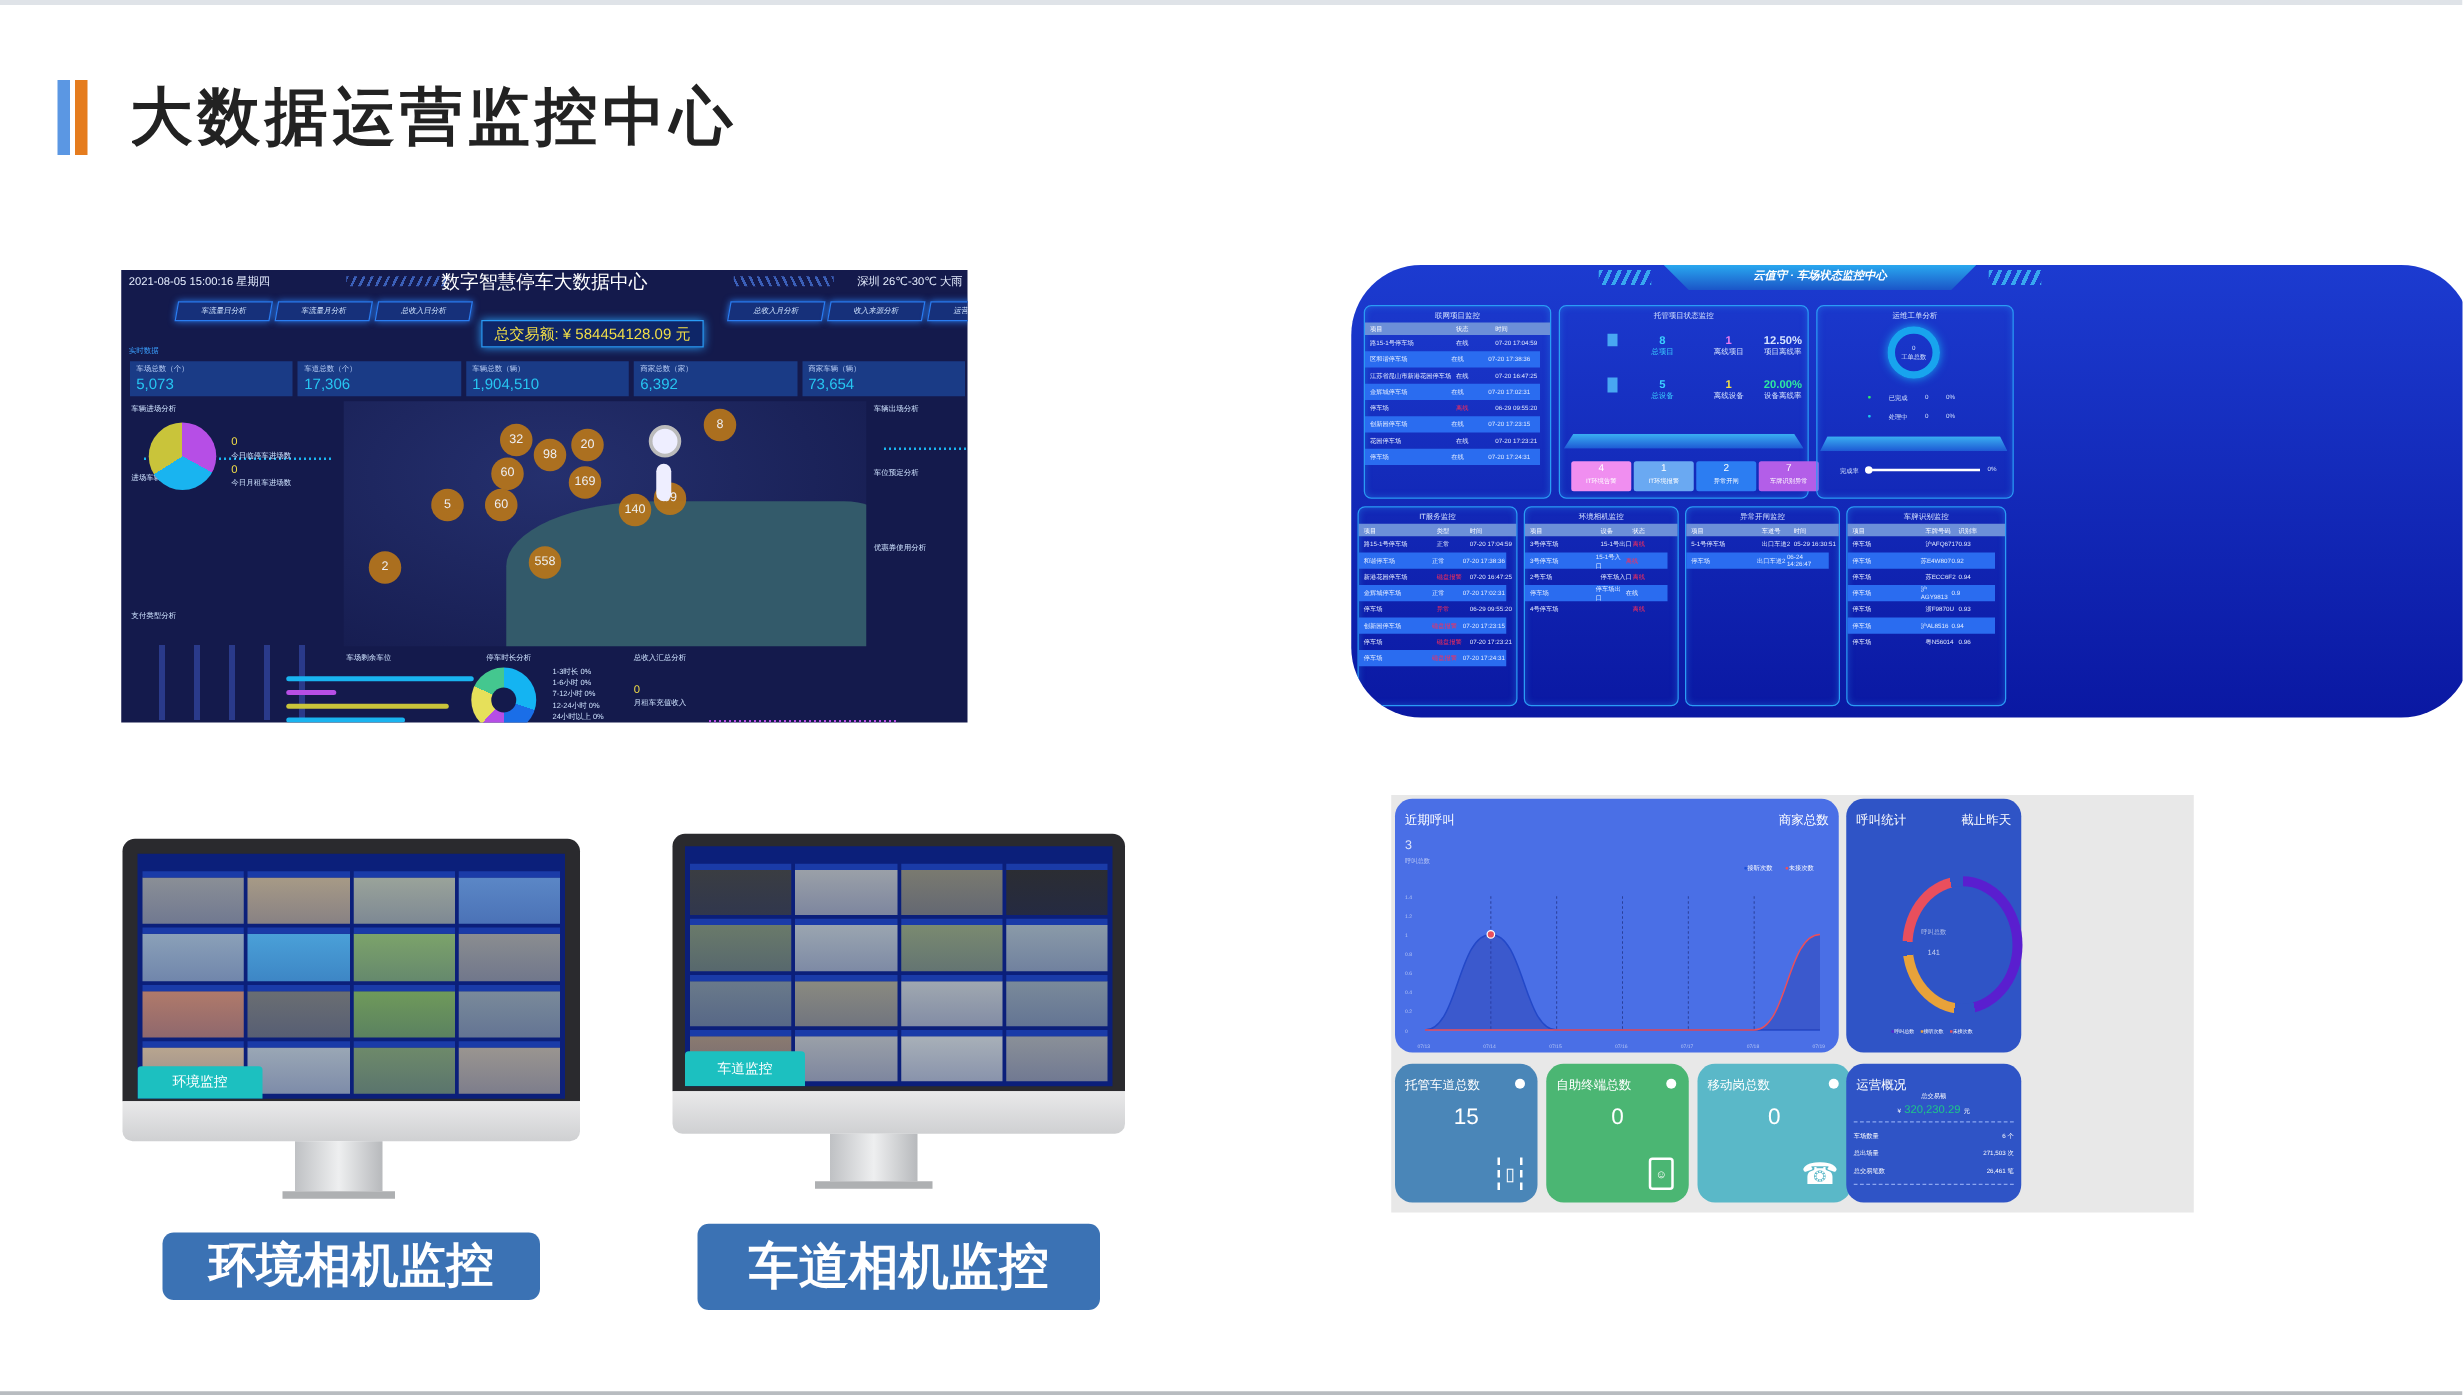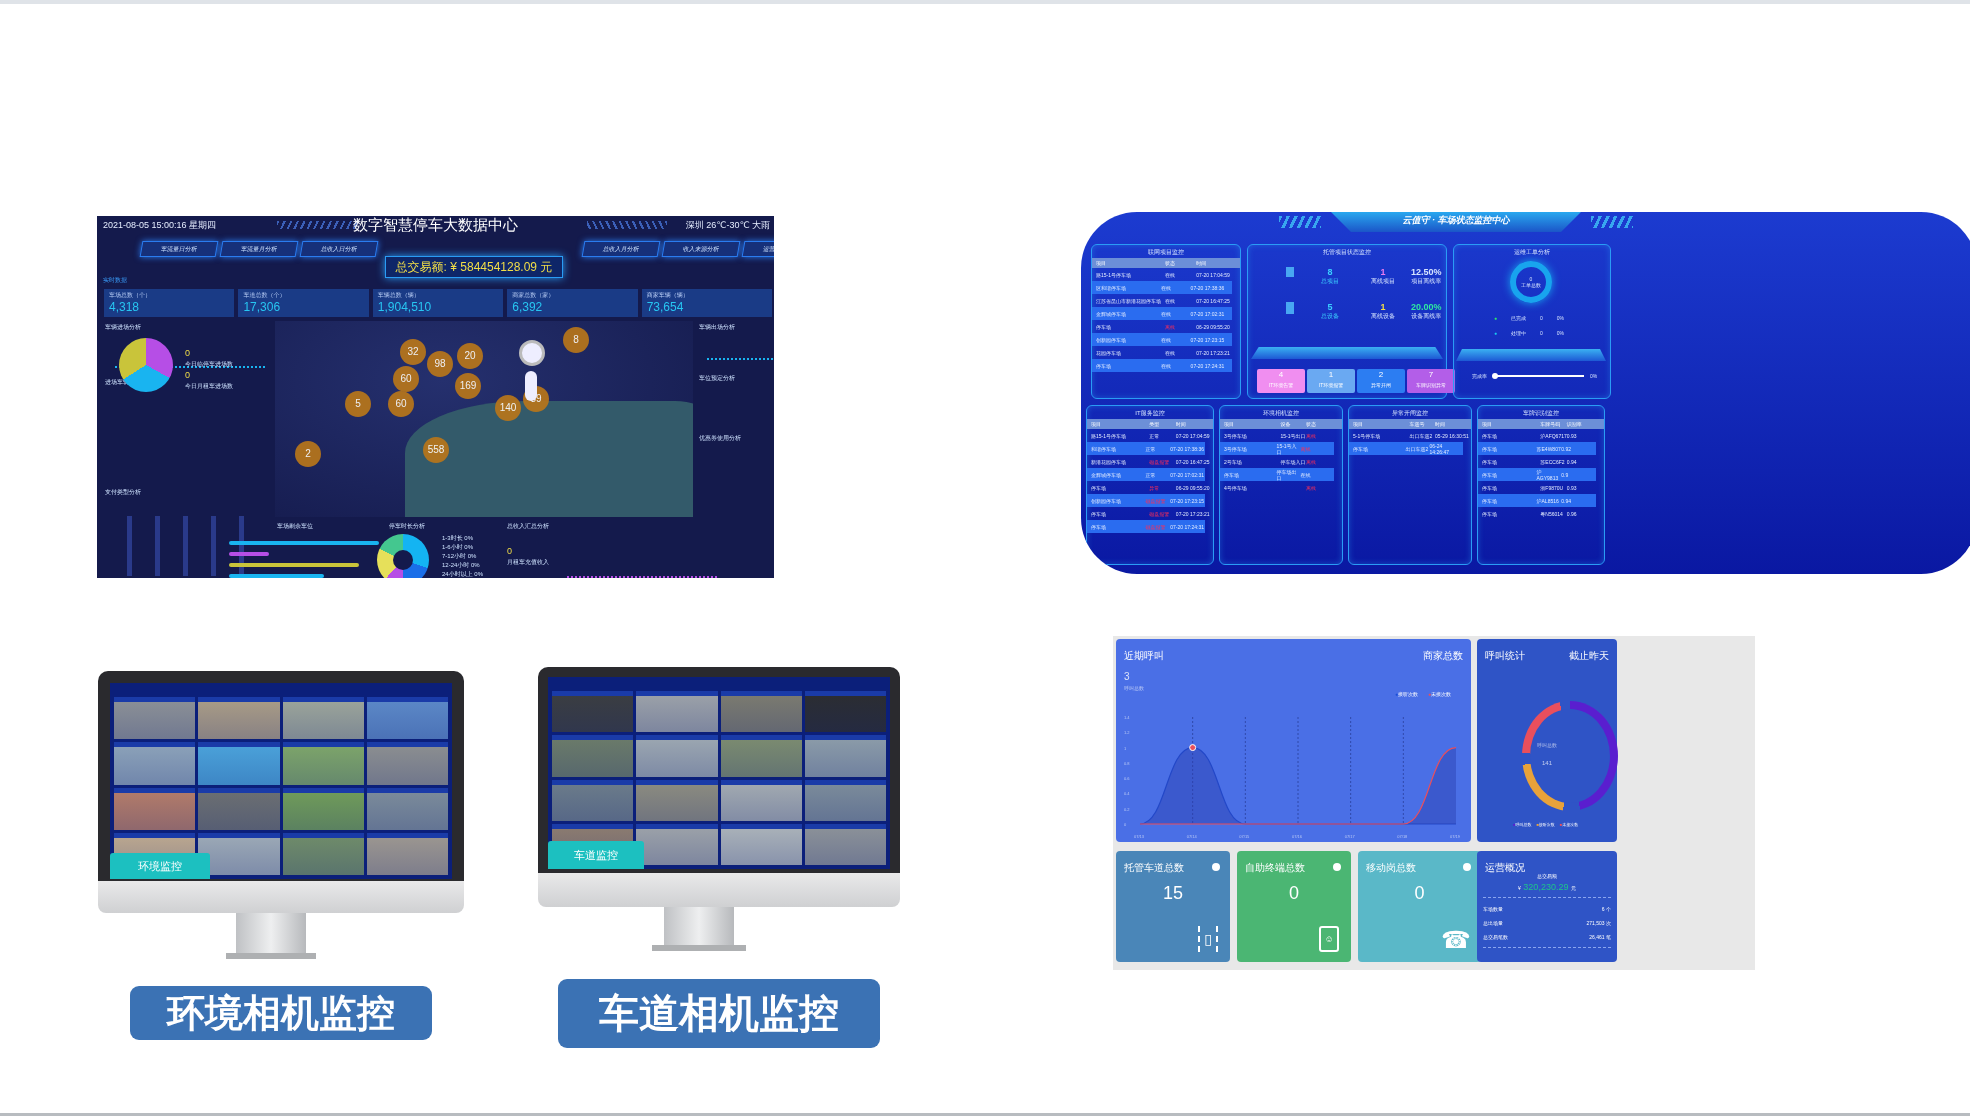--- a/index.html
+++ b/index.html
@@ -45,21 +45,21 @@
   .trow.alt{background:#2a6cf0;margin-right:8px}
   .c1{flex:2.2}.c2{flex:1}.c3{flex:1.4}
   .red{color:#ff2d55}
   .kpi{position:absolute;text-align:center;font-size:6px}
   .kpi .n{font-size:9px;font-weight:bold}
   .tile{position:absolute;top:115px;width:48px;height:24px;border-radius:2px;text-align:center;color:#fff;font-size:8px;line-height:11px}
   .stage{position:absolute;height:12px;background:linear-gradient(180deg,#3ab0f2,#1d58d4);clip-path:polygon(4% 0,96% 0,100% 100%,0 100%)}
 
   
   .dash3{position:absolute;left:1113px;top:632px;width:642px;height:334px;background:#e8e8e8}
-  .card{position:absolute;border-radius:4px;color:#fff}
+  .card{position:absolute;border-radius:14px;color:#fff}
   .card .h{position:absolute;left:8px;top:10px;font-size:10px}
   .card .hr{position:absolute;right:8px;top:10px;font-size:10px}
   .card .num{position:absolute;left:0;right:0;top:32px;text-align:center;font-size:18px}
   .dot-i{position:absolute;right:10px;top:12px;width:8px;height:8px;border-radius:50%;background:#fff}
   .bigring{position:absolute;left:45px;top:62px;width:96px;height:110px;border-radius:50%;background:conic-gradient(#5a1ecf 0 47%,transparent 47% 52%,#e8a23a 52% 72%,transparent 72% 76%,#e94f5d 76% 97%,transparent 97% 100%)}
   .bigring::after{content:"";position:absolute;left:8px;top:8px;right:8px;bottom:8px;border-radius:50%;background:#2f54c6}
 
   
   .monitor{position:absolute}
   .bezel{position:absolute;background:#2a2a2e;border-radius:10px 10px 0 0}
@@ -70,20 +70,25 @@
   .grid{position:absolute;display:grid;grid-template-columns:repeat(4,1fr);gap:3px}
   .cell{background:#6b7a8a;border-top:5px solid #1a3ba8}
   .mon-tag{position:absolute;background:#1cc0c0;color:#fff;font-size:11px;text-align:center;border-radius:3px 3px 0 0}
   .label-btn{position:absolute;background:#3b72b4;color:#fff;font-weight:bold;text-align:center;border-radius:9px}
 </style>
 </head>
 <body>
 
 <div class="slide">
 
+  <div class="title-bar">
+    <div class="acc1"></div>
+    <div class="acc2"></div>
+    <div class="title">大数据运营监控中心</div>
+  </div>
 
   <div class="dash1">
     <div class="d1-top">2021-08-05 15:00:16 星期四</div>
     <div class="d1-stripes" style="left:180px"></div>
     <div class="d1-title">数字智慧停车大数据中心</div>
     <div class="d1-stripes" style="left:490px;transform:scaleX(-1)"></div>
     <div class="d1-top-r">深圳 26℃-30℃ 大雨</div>
 
     <div class="d1-btn" style="left:44px">车流量日分析</div>
     <div class="d1-btn" style="left:124px">车流量月分析</div>
@@ -91,21 +96,21 @@
     <div class="d1-btn" style="left:486px">总收入月分析</div>
     <div class="d1-btn" style="left:566px">收入来源分析</div>
     <div class="d1-btn" style="left:646px">运营数据分析</div>
 
     <div class="d1-total">总交易额: ¥ 584454128.09 元</div>
     <div class="d1-rt">实时数据</div>
 
     <div class="d1-stats">
       <div class="d1-stat">
           <div class="lbl">车场总数（个）</div>
-          <div class="val">4,318</div>
+          <div class="val">5,073</div>
         </div>
       <div class="d1-stat">
           <div class="lbl">车道总数（个）</div>
           <div class="val">17,306</div>
         </div>
       <div class="d1-stat">
           <div class="lbl">车辆总数（辆）</div>
           <div class="val">1,904,510</div>
         </div>
       <div class="d1-stat">

